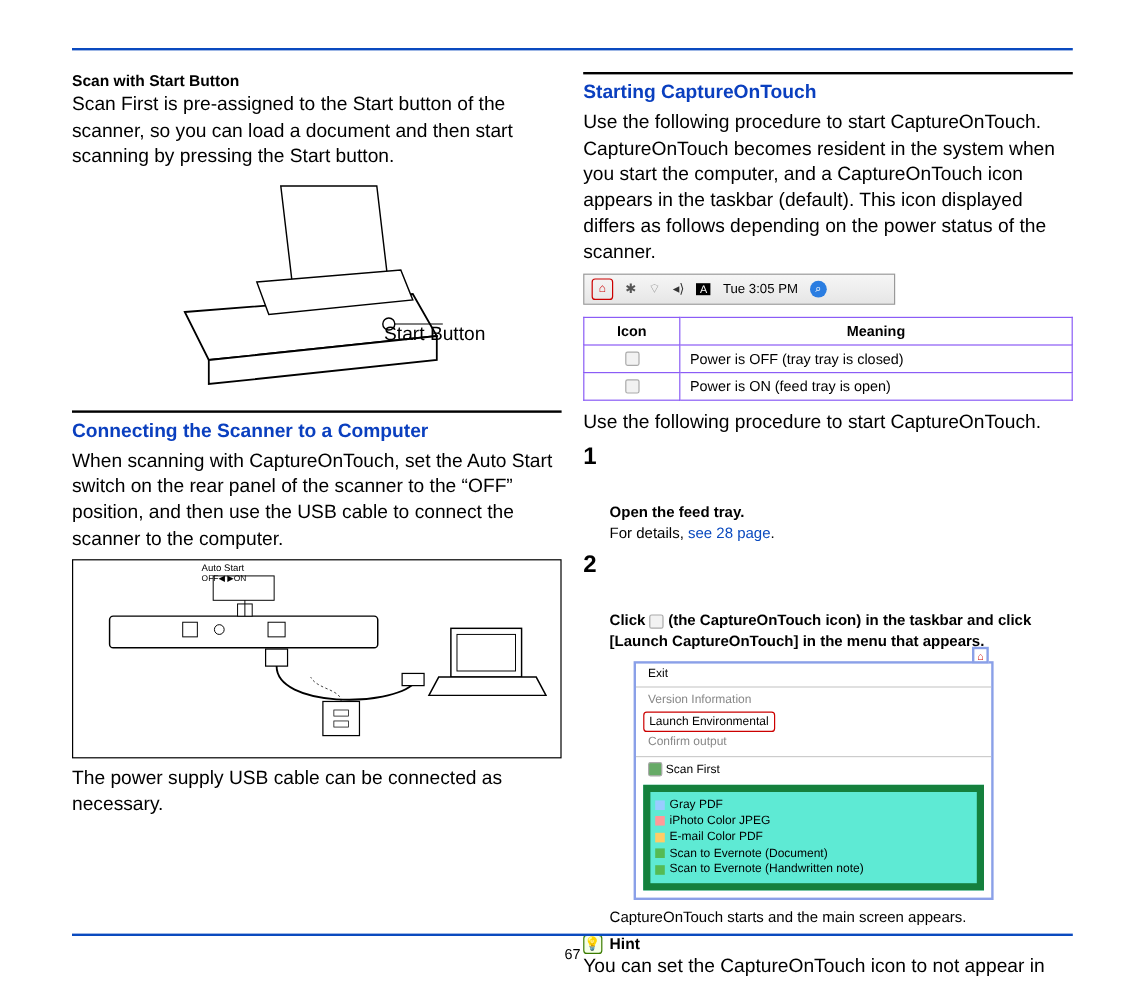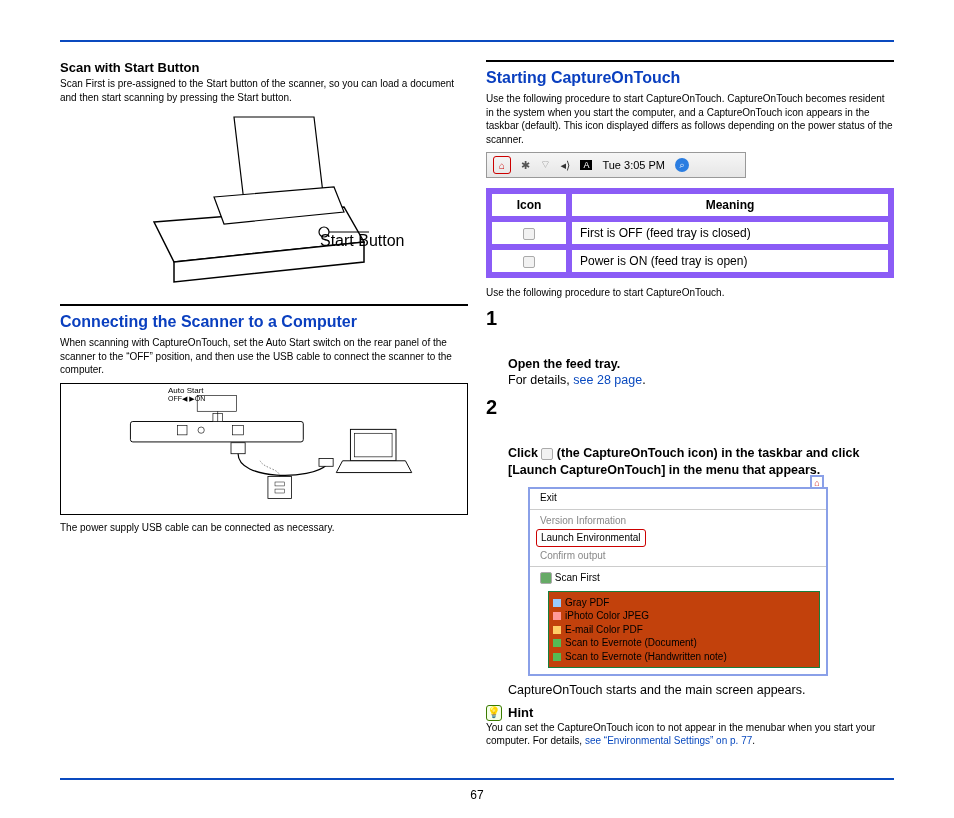--- a/index.html
+++ b/index.html
@@ -27,21 +27,21 @@
     min-width: 0;
   }
   .subhead {
     font-weight: bold;
     font-size: 13px;
     margin-bottom: 2px;
   }
   p {
     line-height: 1.35;
     margin-bottom: 6px;
-    font-size: 10px;
+    font-size: 16px;
   }
   .section-rule {
     border-top: 2px solid #000;
     margin: 10px 0 6px 0;
   }
   h2.blue-heading {
     color: #0a3fbf;
     font-size: 16px;
     font-weight: bold;
     line-height: 1.25;
@@ -62,21 +62,21 @@
   }
   .start-btn-label {
     position: absolute;
     left: 260px;
     top: 120px;
     font-size: 16px;
   }
   .conn-box {
     border: 1px solid #000;
     padding: 10px;
-    height: 132px;
+    height: 166px;
     position: relative;
     margin-bottom: 6px;
   }
   .menubar-img {
     border: 1px solid #999;
     background: linear-gradient(#f6f6f6,#e6e6e6);
     height: 26px;
     width: 260px;
     margin: 6px 0 10px 0;
     display: flex;
@@ -91,21 +91,21 @@
     width: 18px; height: 18px;
     display:flex;align-items:center;justify-content:center;
     font-size:10px;color:#c00;
   }
   .icon-table {
     border-collapse: collapse;
     width: 100%;
     margin-bottom: 8px;
   }
   .icon-table th, .icon-table td {
-    border: 6px solid #8b5cf6;
+    border: 1px solid #8b5cf6;
     padding: 4px 8px;
     font-size: 12px;
     text-align: left;
   }
   .icon-table th { text-align: center; font-weight: bold; }
   .icon-table td.iconcell { text-align:center; width: 80px;}
   .step-row { display: flex; align-items: flex-start; gap: 8px; margin-top: 8px; }
   .step-num { font-size: 20px; font-weight: bold; line-height: 1; min-width: 14px; }
   .step-body .step-title { font-weight: bold; font-size: 12.5px; margin-top: 48px; }
   .step-body { font-size: 12.5px; line-height: 1.35; }
@@ -134,24 +134,24 @@
   .menu-shot .item.grey { color:#888; }
   .menu-shot .item.highlight {
     border: 1.5px solid #c00;
     border-radius: 3px;
     margin: 0 6px;
     padding: 1px 4px;
     display: inline-block;
   }
   .menu-shot .sep { border-top: 1px solid #ccc; margin: 2px 0; }
   .menu-shot .subpanel {
-    border: 1px solid #15803d;
-    margin: 4px 6px 6px 18px;
+    border: 6px solid #15803d;
+    margin: 4px 6px 6px 6px;
     padding: 4px 4px;
-    background:#c2410c;
+    background:#5eead4;
   }
   .menu-shot .subpanel .sq { display:inline-block; width:8px;height:8px;margin-right:4px;vertical-align:middle;}
   .hint-row { display:flex; align-items:center; gap:6px; margin-top:6px; }
   .hint-icon {
     width:16px;height:16px;border:1px solid #3a7b00;border-radius:3px;
     display:flex;align-items:center;justify-content:center;
     color:#c9a400;font-size:11px;background:#f5ffe8;
   }
   .bottom-rule {
     border-top: 2px solid #0a4abf;
@@ -248,21 +248,21 @@
     </div>
 
     <table class="icon-table">
       <tbody>
           <tr>
         <th>Icon</th>
         <th>Meaning</th>
       </tr>
       <tr>
         <td class="iconcell"><span class="tiny-icon"></span></td>
-        <td>First is OFF (feed tray is closed)</td>
+        <td>Power is OFF (tray tray is closed)</td>
       </tr>
       <tr>
         <td class="iconcell"><span class="tiny-icon"></span></td>
         <td>Power is ON (feed tray is open)</td>
       </tr>
     </tbody>
       </table>
 
     <p>Use the following procedure to start CaptureOnTouch.</p>
 

